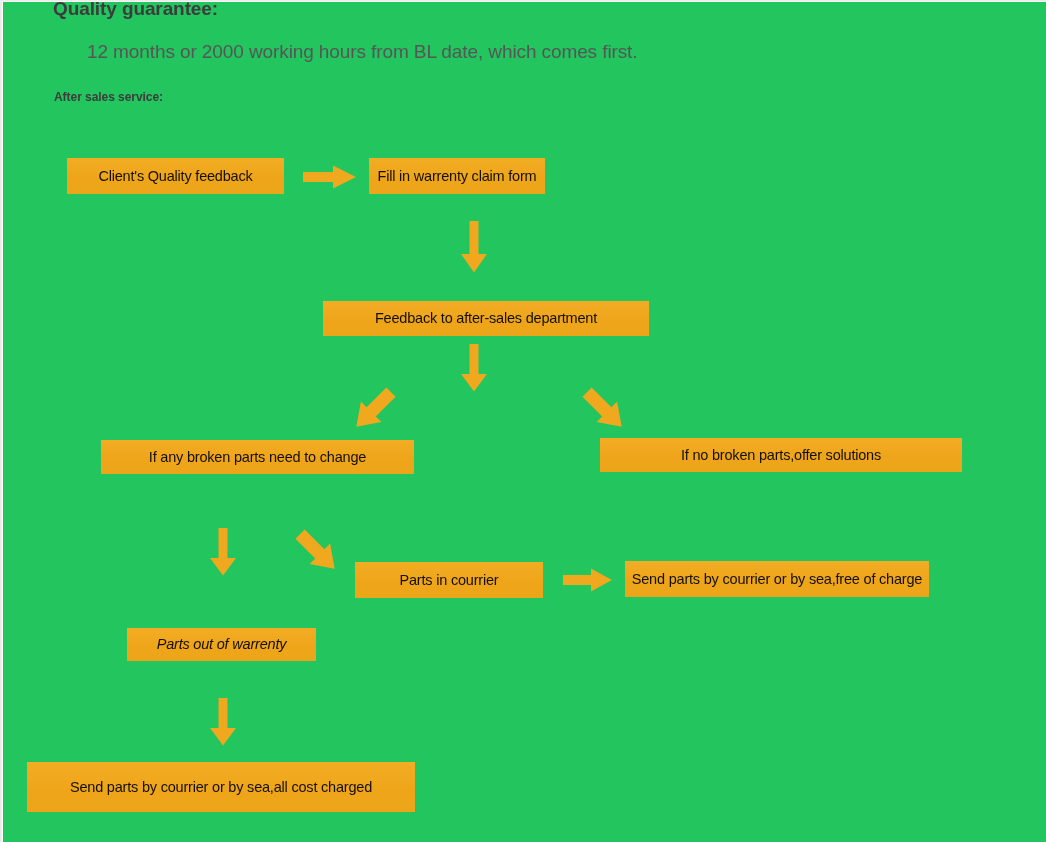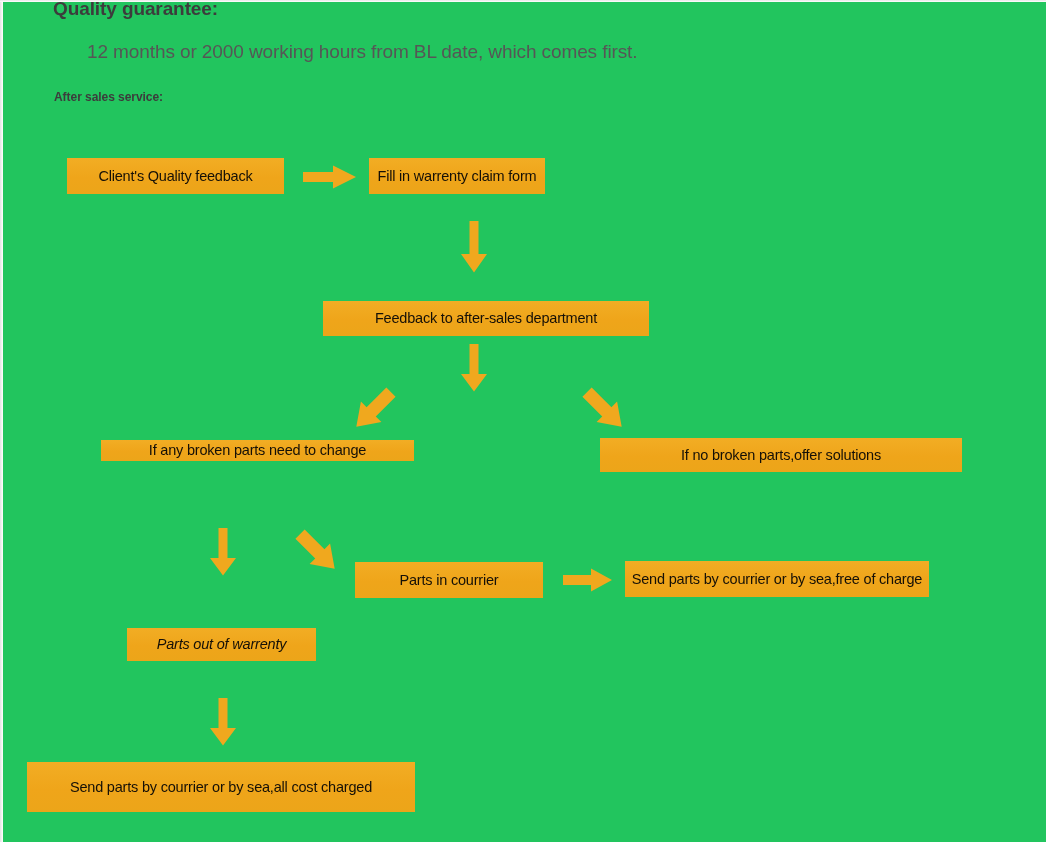--- a/index.html
+++ b/index.html
@@ -105,21 +105,21 @@
   <div class="para" id="para-warranty">12 months or 2000 working hours from BL date, which comes first.</div>
 
   <div class="hdg" id="heading-after-sales">After sales service:</div>
 
   <div class="node grad" style="left:67px; top:158px; width:217px; height:36px;">Client's Quality feedback</div>
 
   <div class="node grad" style="left:369px; top:158px; width:176px; height:36px;">Fill in warrenty claim form</div>
 
   <div class="node grad" style="left:323px; top:293px; width:326px; height:35px;margin-top:8px;">Feedback to after-sales department</div>
 
-  <div class="node grad" style="left:101px; top:440px; width:313px; height:21px;">If any broken parts need to change</div>
+  <div class="node grad" style="left:101px; top:440px; width:313px; height:34px;">If any broken parts need to change</div>
 
   <div class="node grad" style="left:600px; top:438px; width:362px; height:34px;">If no broken parts,offer solutions</div>
 
   <div class="node grad" style="left:355px; top:562px; width:188px; height:36px;">Parts in courrier</div>
 
   <div class="node grad" style="left:625px; top:561px; width:304px; height:36px;">Send parts by courrier or by sea,free of charge</div>
 
   <div class="node grad" style="left:127px; top:628px; width:189px; height:33px;font-style:italic;">Parts out of warrenty</div>
 
   <div class="node grad" style="left:27px; top:762px; width:388px; height:50px;">Send parts by courrier or by sea,all cost charged</div>

